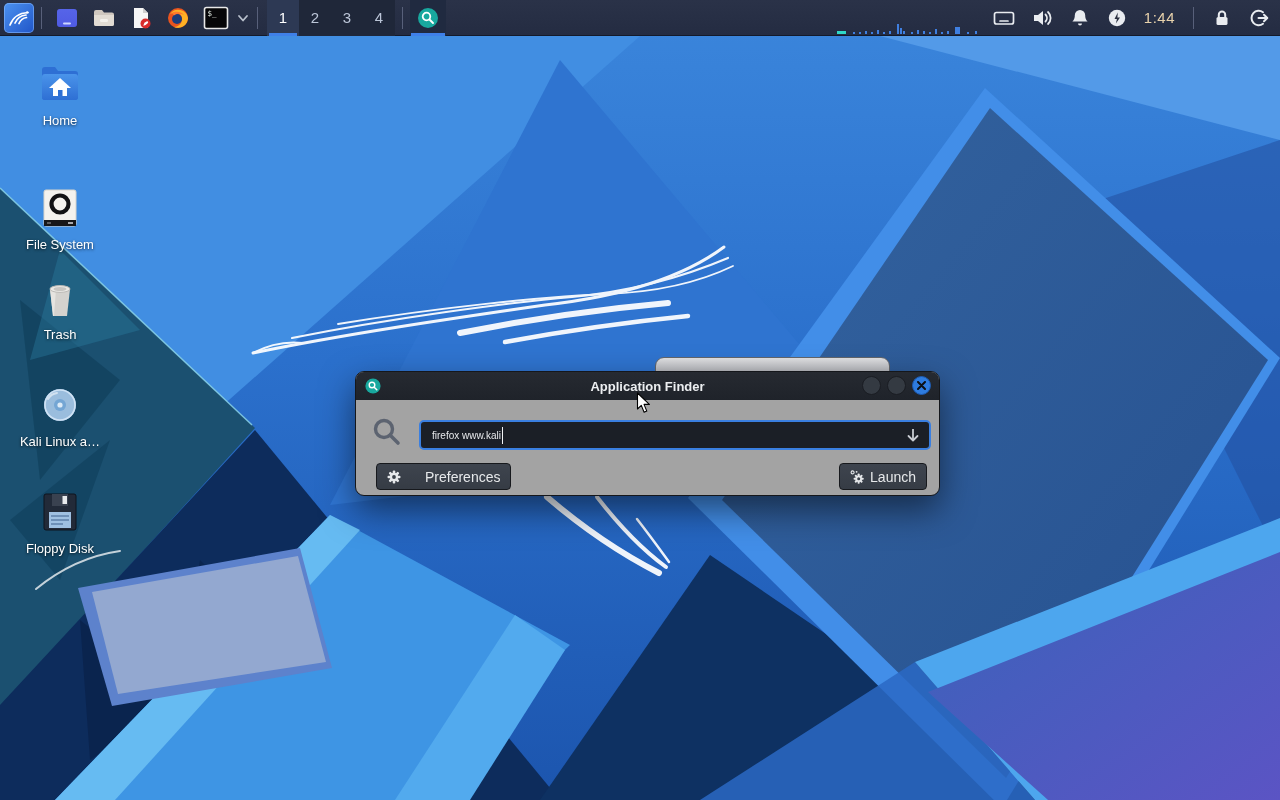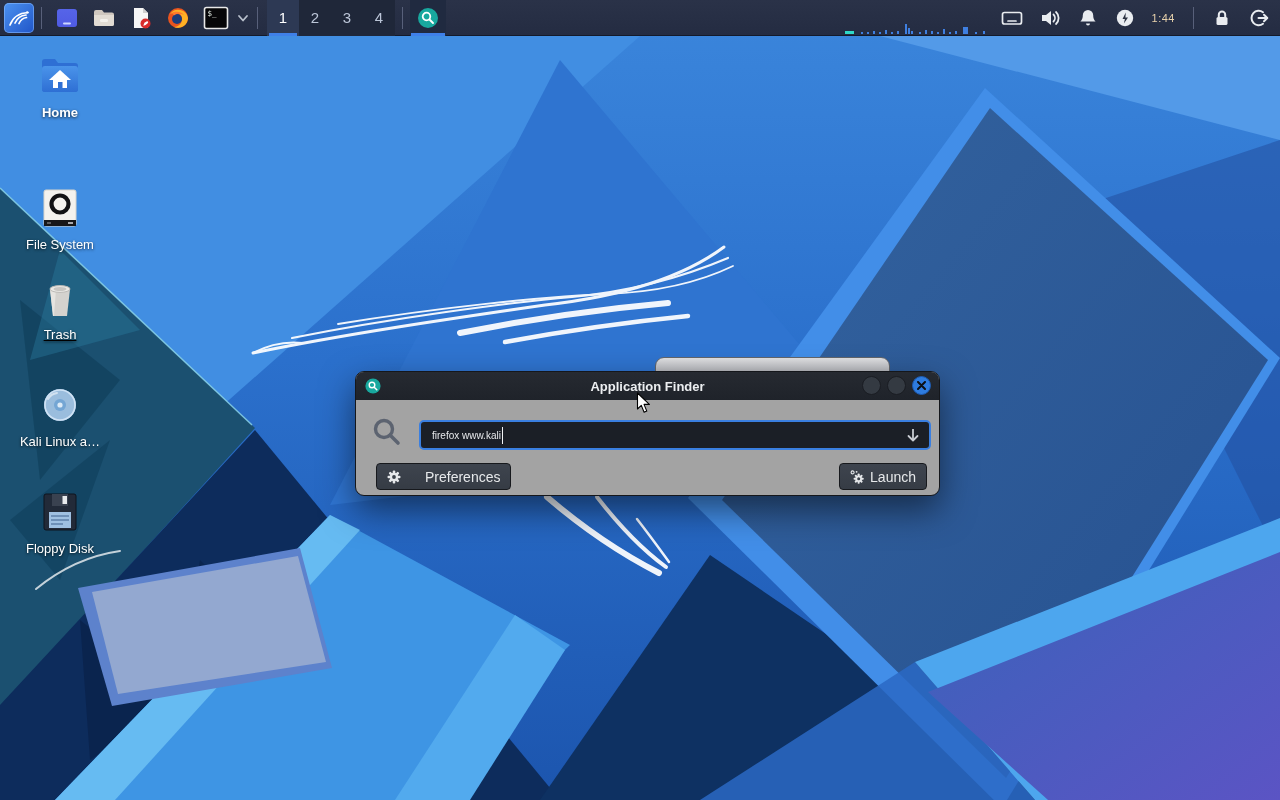--- a/index.html
+++ b/index.html
@@ -24,21 +24,21 @@
   .ws { width:32px; display:flex; align-items:center; justify-content:center;
         font-size:15px; color:#bcc6d8; background:#1f2739; position:relative; }
   .ws.active { background:#2d3954; color:#ffffff; }
   .ws.active::after { content:""; position:absolute; left:2px; right:2px; bottom:0; height:3px; background:#3f80e8; }
   .task-btn { width:36px; height:36px; position:relative; background:#202a40;
               display:flex; align-items:center; justify-content:center; }
   .task-btn.active::after { content:""; position:absolute; left:1px; right:1px; bottom:0; height:3px; background:#3f80e8; }
   .spacer { flex:1 1 auto; }
   .monitor { align-self:flex-end; margin-right:8px; }
   .tray { display:flex; align-items:center; gap:17px; margin-right:10px; }
-  #clock { font-size:11px; letter-spacing:.5px; }
+  #clock { font-size:15px; letter-spacing:.5px; }
 
   
   .desk-item { position:absolute; width:110px; left:5px; text-align:center; z-index:2; cursor:default; }
   .desk-item svg { display:block; margin:0 auto; }
   .desk-label { margin-top:5px; font-size:13px; color:#ffffff; text-shadow:0 1px 3px rgba(0,0,0,.75); }
 
   
   #bg-window { position:absolute; left:655px; top:357px; width:235px; height:24px; z-index:3;
                border-radius:9px 9px 0 0; background:linear-gradient(#e2e2e4,#9a9da4);
                border:1px solid #63666c; }
@@ -289,21 +289,21 @@
       <div class="panel-btn">
         <svg width="21" height="20" viewBox="0 0 21 20">
           <path d="M14,4.2 a7.2,7.2 0 1 0 0,11.6" fill="none" stroke="#e9ecf0" stroke-width="2" stroke-linecap="round"></path>
           <line x1="9.5" y1="10" x2="18" y2="10" stroke="#e9ecf0" stroke-width="2" stroke-linecap="round"></line>
           <polyline points="15,6.8 18.3,10 15,13.2" fill="none" stroke="#e9ecf0" stroke-width="2" stroke-linecap="round" stroke-linejoin="round"></polyline>
         </svg>
       </div>
     </div>
   </div>
 
-  <div class="desk-item" style="top:52px;font-weight:bold;">
+  <div class="desk-item" style="top:60px;">
     <svg width="48" height="48" viewBox="0 0 48 48">
       <path d="M6,10 q0,-3 3,-3 h10 l3,4 h17 q3,0 3,3 v23 q0,3 -3,3 H9 q-3,0 -3,-3 Z" fill="#2e6fd4"></path>
       <rect x="6" y="14" width="36" height="26" rx="3" fill="url(#gFold)"></rect>
       <polygon points="13,28 24,18 35,28" fill="#ffffff"></polygon>
       <rect x="17" y="27" width="14" height="9" fill="#ffffff"></rect>
       <rect x="22" y="30" width="4.5" height="6" fill="#2e6fd4"></rect>
     </svg>
     <div class="desk-label">Home</div>
   </div>
 
@@ -311,21 +311,21 @@
     <svg width="48" height="48" viewBox="0 0 48 48">
       <rect x="8" y="6" width="32" height="36" rx="2" fill="#f4f2ee" stroke="#d8d4cc"></rect>
       <circle cx="24" cy="20" r="8.5" fill="none" stroke="#121214" stroke-width="4.2"></circle>
       <rect x="8" y="36" width="32" height="6" fill="#17171a"></rect>
       <rect x="11" y="38" width="4" height="2" fill="#5a5a5e"></rect>
       <rect x="32" y="38" width="5" height="2" fill="#a8a8ac"></rect>
     </svg>
     <div class="desk-label">File System</div>
   </div>
 
-  <div class="desk-item" style="top:274px;text-decoration:underline;">
+  <div class="desk-item" style="top:274px;">
     <svg width="48" height="48" viewBox="0 0 48 48">
       <path d="M14,15 h20 l-3,27 h-14 Z" fill="#d4d2ce"></path>
       <path d="M14,15 h6 l-2,27 h-1 Z" fill="#e6e4e0"></path>
       <ellipse cx="24" cy="15" rx="10" ry="3.4" fill="#eceae6" stroke="#bcbab6"></ellipse>
       <ellipse cx="24" cy="15" rx="6.5" ry="2" fill="#c8c6c2"></ellipse>
     </svg>
     <div class="desk-label">Trash</div>
   </div>
 
   <div class="desk-item" style="top:488px;">

